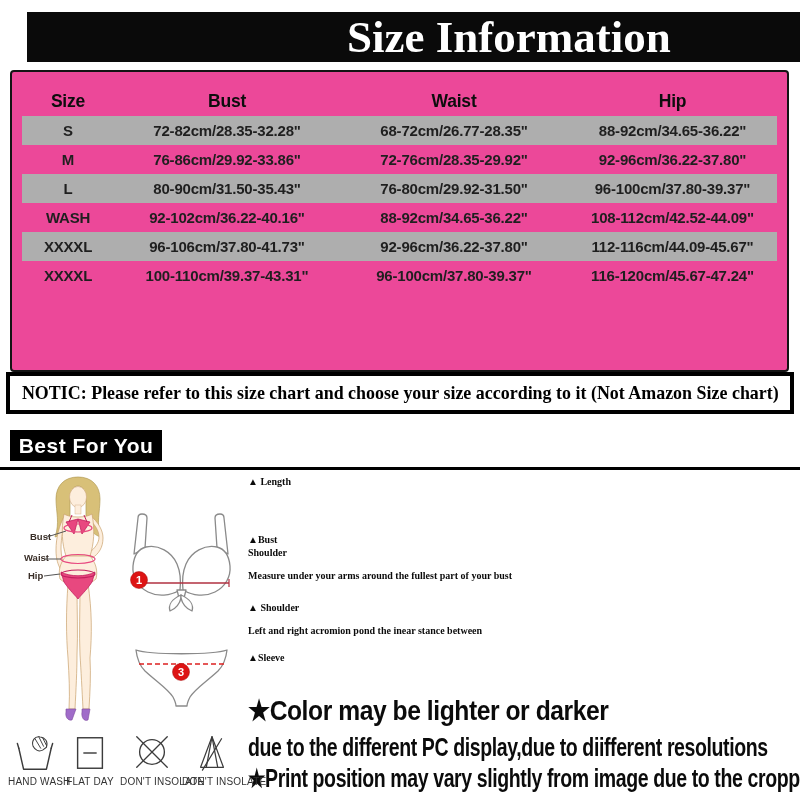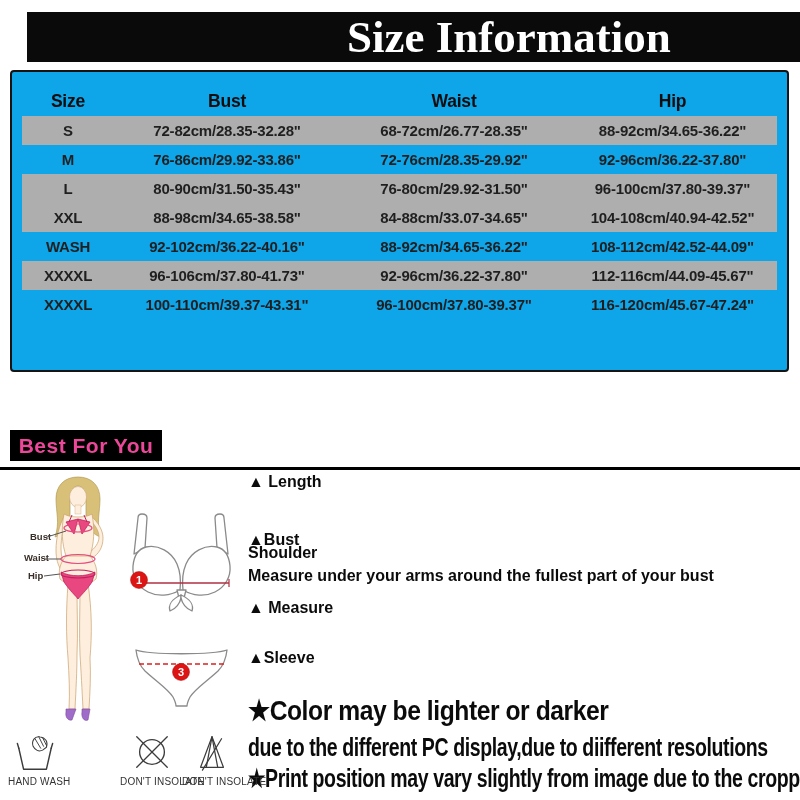--- a/index.html
+++ b/index.html
@@ -7,46 +7,46 @@
         font-family:"Liberation Sans",sans-serif;color:#111;}
 
   
   .topbar{position:absolute;left:9px;top:12px;width:786px;height:50px;background:#0a0a0a;margin-left:18px;}
   .topbar .title{position:absolute;left:320px;top:0;height:50px;line-height:51px;
         color:#fff;font-family:"Liberation Serif",serif;font-weight:bold;font-size:45px;
         white-space:nowrap;}
 
   
   .tablebox{position:absolute;left:10px;top:70px;width:775px;height:298px;
-        border:2px solid #141414;border-radius:4px;background:#0ea5e9;}
+        border:2px solid #141414;border-radius:4px;background:#ec4899;}
   .trow{display:grid;grid-template-columns:92px 226px 228px 1fr;margin:0 10px;height:29px;
         align-items:center;text-align:center;font-weight:bold;font-size:15px;color:#1f1f1f;
         letter-spacing:-0.2px;}
   .trow.thead{margin-top:14px;height:30px;font-size:17.5px;color:#0d0d0d;}
   .trow.gray{background:#aeaeae;}
 
   
   .noticebox{position:absolute;left:6px;top:372px;width:780px;height:34px;border:4px solid #000;
         background:#fff;display:flex;align-items:center;justify-content:center;}
   .noticebox span{font-family:"Liberation Serif",serif;font-weight:bold;font-size:19.5px;
         color:#000;white-space:nowrap;transform:scaleX(0.92);}
 
   
-  .bfy{position:absolute;left:10px;top:430px;width:152px;height:31px;background:#000;color:#ec4899;
+  .bfy{position:absolute;left:10px;top:430px;width:152px;height:31px;background:#000;color:#ffffff;
         display:flex;align-items:center;justify-content:center;font-weight:bold;font-size:21px;
         letter-spacing:0.5px;}
   .rule{position:absolute;left:0;top:467px;width:800px;height:3px;background:#000;}
 
   
   .figwrap{position:absolute;left:0;top:470px;width:240px;height:262px;}
 
   
   .guide{position:absolute;left:248px;top:470px;width:552px;height:330px;}
-  .gline{position:absolute;left:0;white-space:nowrap;font-family:Liberation Sans, sans-serif;
-        font-weight:bold;font-size:16px;line-height:20px;color:#0b0b0b;}
+  .gline{position:absolute;left:0;white-space:nowrap;font-family:Liberation Serif, serif;
+        font-weight:bold;font-size:10px;line-height:20px;color:#0b0b0b;}
   .gline.big1{font-family:"Liberation Sans",sans-serif;font-size:28px;line-height:30px;
         transform:scaleX(0.88);transform-origin:0 50%;letter-spacing:-0.5px;}
   .gline.big{font-family:"Liberation Sans",sans-serif;font-size:25px;line-height:28px;
         transform:scaleX(0.78);transform-origin:0 50%;letter-spacing:-0.5px;}
 
   
   .caregroup{position:absolute;top:733px;text-align:center;}
   .caregroup svg{display:block;margin:0 auto;}
   .carelabel{margin-top:3px;font-size:10px;font-weight:normal;letter-spacing:0.2px;color:#333;
         white-space:nowrap;}
@@ -78,46 +78,43 @@
       <div>76-86cm/29.92-33.86"</div>
       <div>72-76cm/28.35-29.92"</div>
       <div>92-96cm/36.22-37.80"</div>
     </div>
     <div class="trow gray">
       <div>L</div>
       <div>80-90cm/31.50-35.43"</div>
       <div>76-80cm/29.92-31.50"</div>
       <div>96-100cm/37.80-39.37"</div>
     </div>
-    <div class="trow gray">
-      <div>XXL</div>
-      <div>88-98cm/34.65-38.58"</div>
-      <div>84-88cm/33.07-34.65"</div>
-      <div>104-108cm/40.94-42.52"</div>
-    </div>
     <div class="trow">
       <div>WASH</div>
       <div>92-102cm/36.22-40.16"</div>
       <div>88-92cm/34.65-36.22"</div>
       <div>108-112cm/42.52-44.09"</div>
     </div>
     <div class="trow gray">
       <div>XXXXL</div>
       <div>96-106cm/37.80-41.73"</div>
       <div>92-96cm/36.22-37.80"</div>
       <div>112-116cm/44.09-45.67"</div>
     </div>
     <div class="trow">
       <div>XXXXL</div>
       <div>100-110cm/39.37-43.31"</div>
       <div>96-100cm/37.80-39.37"</div>
       <div>116-120cm/45.67-47.24"</div>
     </div>
   </div>
 
+  <div class="noticebox">
+    <span>NOTIC: Please refer to this size chart and choose your size according to it (Not Amazon Size chart)</span>
+  </div>
 
   <div class="bfy">
     <span>Best For You</span>
   </div>
   <div class="rule"></div>
 
   <div class="figwrap">
     <svg width="240" height="262" viewBox="0 0 240 262">
 
       <g>
@@ -184,39 +181,47 @@
         <text x="181" y="206" text-anchor="middle" font-family="Liberation Sans, sans-serif" font-weight="bold" font-size="11" fill="#ffffff">3</text>
       </g>
     </svg>
   </div>
 
   <div class="guide">
     <div class="gline" style="top:2px">▲ Length</div>
     <div class="gline" style="top:60px">▲Bust</div>
     <div class="gline" style="top:73px">Shoulder</div>
     <div class="gline" style="top:96px">Measure under your arms around the fullest part of your bust</div>
-    <div class="gline" style="top:128px">▲ Measure</div>
+    <div class="gline" style="top:128px">▲ Shoulder</div>
+    <div class="gline" style="top:151px">Left and right acromion pond the inear stance between</div>
     <div class="gline" style="top:178px">▲Sleeve</div>
     <div class="gline big1" style="top:226px">★Color may be lighter or darker</div>
     <div class="gline big" style="top:263px">due to the different PC display,due to diifferent resolutions</div>
     <div class="gline big" style="top:294px">★Print position may vary slightly from image due to the cropping</div>
   </div>
 
   <div class="caregroup" style="left:8px;width:54px">
     <svg width="42" height="40" viewBox="0 0 44 42" fill="none" stroke="#3c3c3c" stroke-width="1.5" stroke-linecap="round" stroke-linejoin="round">
       <path d="M5,16 L10,38 L34,38 L39,16"></path>
       <path d="M5,16 L3.5,11"></path>
         <path d="M39,16 L40.5,11"></path>
       <path d="M20,14 C18,8 22,3 27,4 C33,5 36,9 34,15 L30,18 C26,20 22,18 20,14 Z" stroke-width="1.1"></path>
       <path d="M22,6 L28,16" stroke-width="1"></path>
         <path d="M26,4 L31,14" stroke-width="1"></path>
         <path d="M30,5 L34,13" stroke-width="1"></path>
     </svg>
     <div class="carelabel">HAND WASH</div>
   </div>
+  <div class="caregroup" style="left:64px;width:52px">
+    <svg width="42" height="40" viewBox="0 0 44 42" fill="none" stroke="#3c3c3c" stroke-width="1.5">
+      <rect x="9" y="5" width="26" height="32"></rect>
+      <line x1="15" y1="21" x2="29" y2="21"></line>
+    </svg>
+    <div class="carelabel">FLAT DAY</div>
+  </div>
   <div class="caregroup" style="left:120px;width:64px">
     <svg width="42" height="40" viewBox="0 0 44 42" fill="none" stroke="#3c3c3c" stroke-width="1.4" stroke-linecap="round">
       <circle cx="22" cy="20" r="13"></circle>
       <line x1="6" y1="4" x2="38" y2="36"></line>
       <line x1="38" y1="4" x2="6" y2="36"></line>
     </svg>
     <div class="carelabel">DON'T INSOLATE</div>
   </div>
   <div class="caregroup" style="left:182px;width:60px">
     <svg width="42" height="40" viewBox="0 0 44 42" fill="none" stroke="#3c3c3c" stroke-width="1.3" stroke-linecap="round" stroke-linejoin="round">

